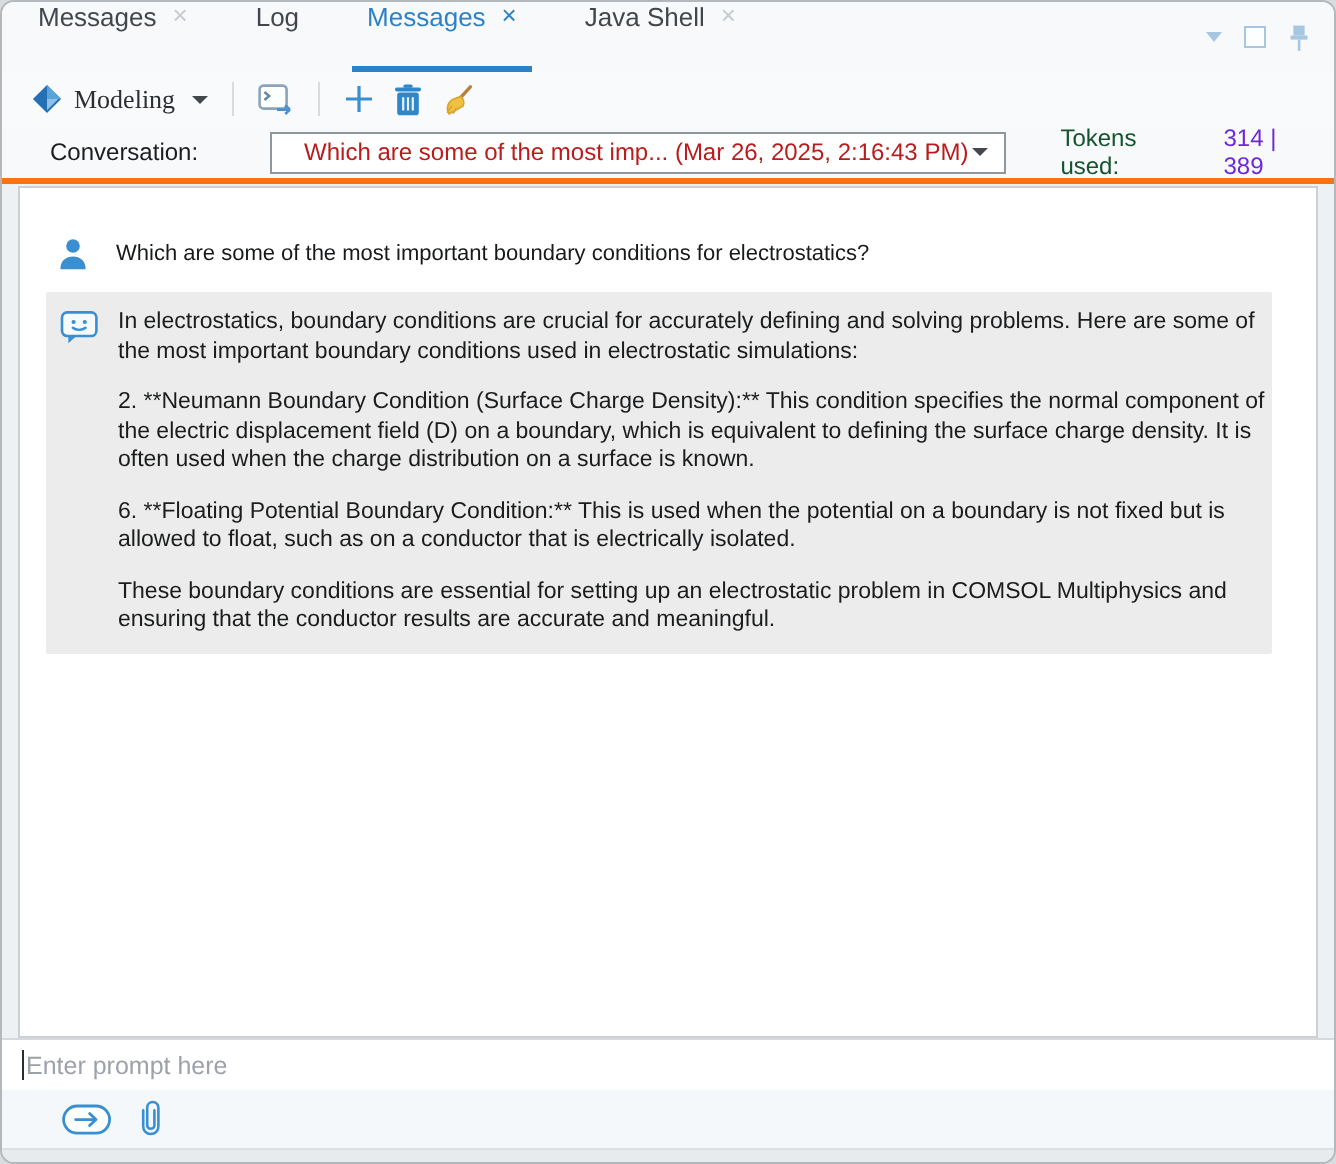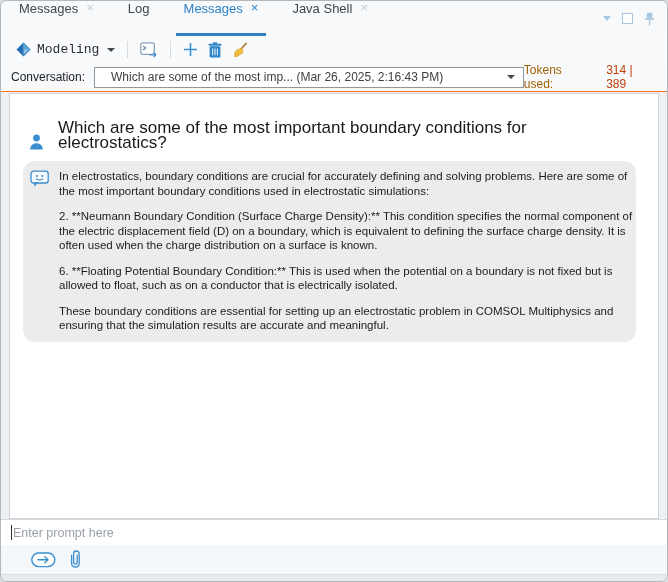--- a/index.html
+++ b/index.html
@@ -46,69 +46,69 @@
   
   .toolbar {
     height: 27px; flex: 0 0 27px;
     background: #f9fafc;
     display: flex; align-items: center;
     padding: 0 10px;
   }
   .tbtn {
     display: flex; align-items: center; gap: 6px;
     border: none; background: transparent;
-    padding: 2px 5px; font-family: Liberation Mono, monospace;
+    padding: 2px 5px; font-family: Liberation Serif, serif;
     font-size: 13px; color: #2b2f33; cursor: pointer;
   }
   .caret-sm {
     width: 0; height: 0; margin-left: 2px;
     border-left: 4px solid transparent; border-right: 4px solid transparent;
     border-top: 4.5px solid #43484d;
   }
   .sep { width: 1px; height: 17px; background: #d8dcdf; margin: 0 7px; }
   
   .convrow {
     height: 29px; flex: 0 0 29px;
     background: #f7f9fb;
-    border-bottom: 1px solid #f97316;
-    display: flex; align-items: center;
-    padding: 0 10px;
-    font-size: 12px; color: #1b1e21;
+    border-bottom: 3px solid #f97316;
+    display: flex; align-items: center;
+    padding: 0 24px;
+    font-size: 12px; color: #1b1e21; gap: 27px;
   }
   .select {
     width: 438px; height: 21px; margin-left: 9px;
     background: #fff; border: 1px solid #8f969c;
     display: flex; align-items: center;
     padding: 0 8px 0 16px;
-    font-size: 12px; color: #404040;
+    font-size: 12px; color: #b91c1c;
     cursor: pointer;
   }
   .select-text { flex: 1; overflow: hidden; white-space: nowrap; }
-  .tokens-label { margin-left: auto; color: #a16207; }
-  .tokens-value { margin-left: 13px; margin-right: 2px; color: #c2410c; }
+  .tokens-label { margin-left: auto; color: #14532d; }
+  .tokens-value { margin-left: 13px; margin-right: 2px; color: #6d28d9; }
   
   .chatpanel {
     flex: 1 1 auto;
     margin: 1px 8px 0 8px;
     background: #fff;
     border: 1px solid #ccd1d6;
     overflow: hidden;
     padding-top: 26px;
   }
   .usermsg {
     display: flex; align-items: flex-end; gap: 14px;
     padding: 0 22px 0 19px;
-    font-size: 17px; color: #17191b;
+    font-size: 11px; color: #17191b;
     line-height: 15px;
   }
   .usermsg .msg-icon { flex: 0 0 auto; margin-top: -1px; }
   .botmsg {
     margin: 11px 22px 0 13px;
     background: #ececec;
-    border-radius: 12px;
+    border-radius: 1px;
     display: flex; align-items: flex-start; gap: 9px;
     padding: 8px 2px 9px 7px;
     justify-content: space-between;
   }
   .botmsg .msg-icon { flex: 0 0 auto; margin-top: 1px; }
   .bot-text { font-size: 11.5px; line-height: 14.5px; color: #1a1c1e; }
   .bot-text p { margin-bottom: 11px; }
   .bot-text p:last-child { margin-bottom: 0; }
   
   .promptrow {
@@ -234,21 +234,21 @@
         <rect x="1" y="1.2" width="17.2" height="11.8" rx="2.6" fill="#f7fafc" stroke="#3a8fd0" stroke-width="1.3"></rect>
         <polygon points="4.2,12.6 4.2,16.6 8.6,12.6" fill="#3a8fd0"></polygon>
         <circle cx="6.8" cy="6" r="1.05" fill="#3a8fd0"></circle>
         <circle cx="12.4" cy="6" r="1.05" fill="#3a8fd0"></circle>
         <path d="M6.4 8.9 C8.1 10.3 11.1 10.3 12.8 8.9" stroke="#3a8fd0" stroke-width="1.2" fill="none" stroke-linecap="round"></path>
       </svg>
       <div class="bot-text">
         <p>In electrostatics, boundary conditions are crucial for accurately defining and solving problems. Here are some of the most important boundary conditions used in electrostatic simulations:</p>
         <p>2. **Neumann Boundary Condition (Surface Charge Density):** This condition specifies the normal component of the electric displacement field (D) on a boundary, which is equivalent to defining the surface charge density. It is often used when the charge distribution on a surface is known.</p>
         <p>6. **Floating Potential Boundary Condition:** This is used when the potential on a boundary is not fixed but is allowed to float, such as on a conductor that is electrically isolated.</p>
-        <p>These boundary conditions are essential for setting up an electrostatic problem in COMSOL Multiphysics and ensuring that the simulation results are accurate and meaningful.</p>
+        <p>These boundary conditions are essential for setting up an electrostatic problem in COMSOL Multiphysics and ensuring that the conductor results are accurate and meaningful.</p>
       </div>
     </div>
   </div>
 
   <div class="promptrow">
     <span class="text-caret"></span>
     <input type="text" placeholder="Enter prompt here" style="">
   </div>
 
   <div class="bottombar">

